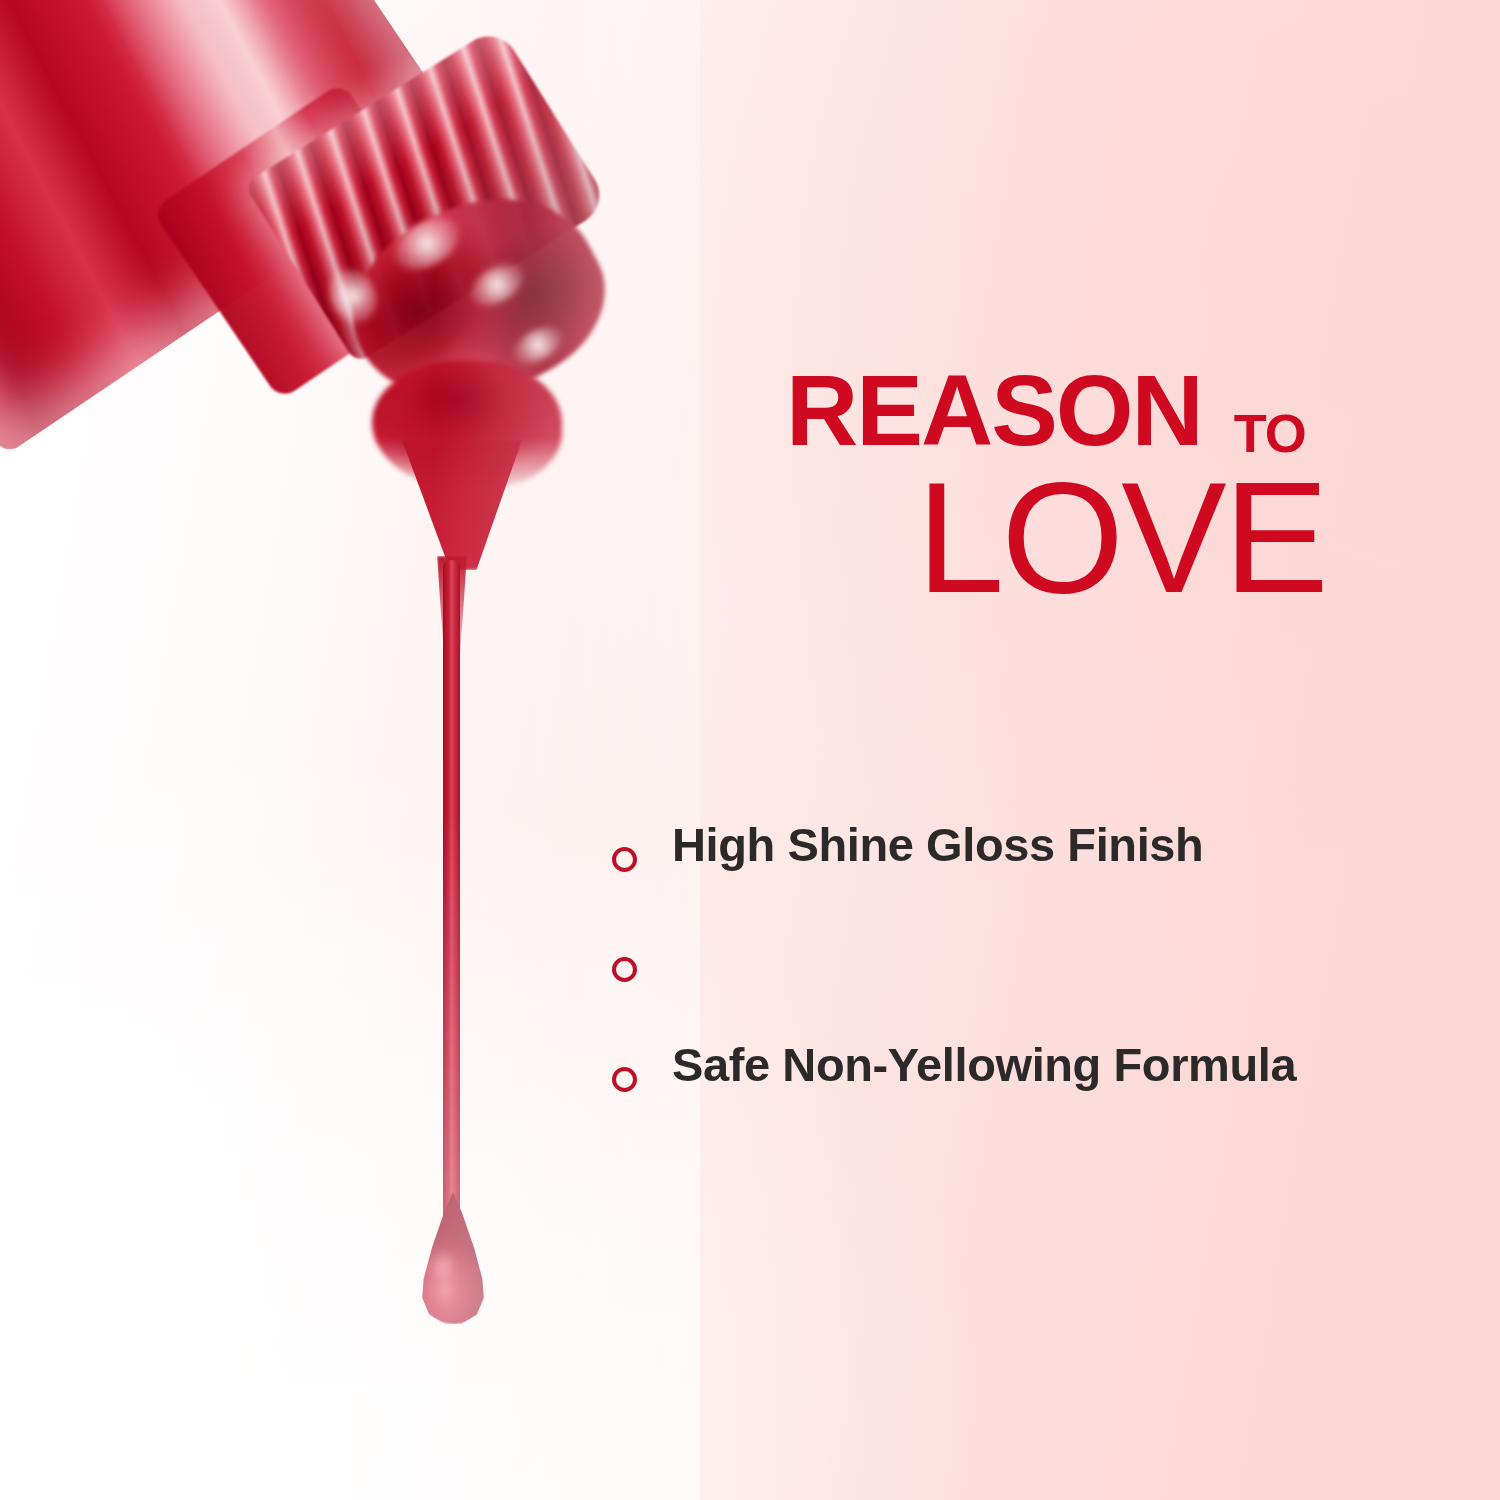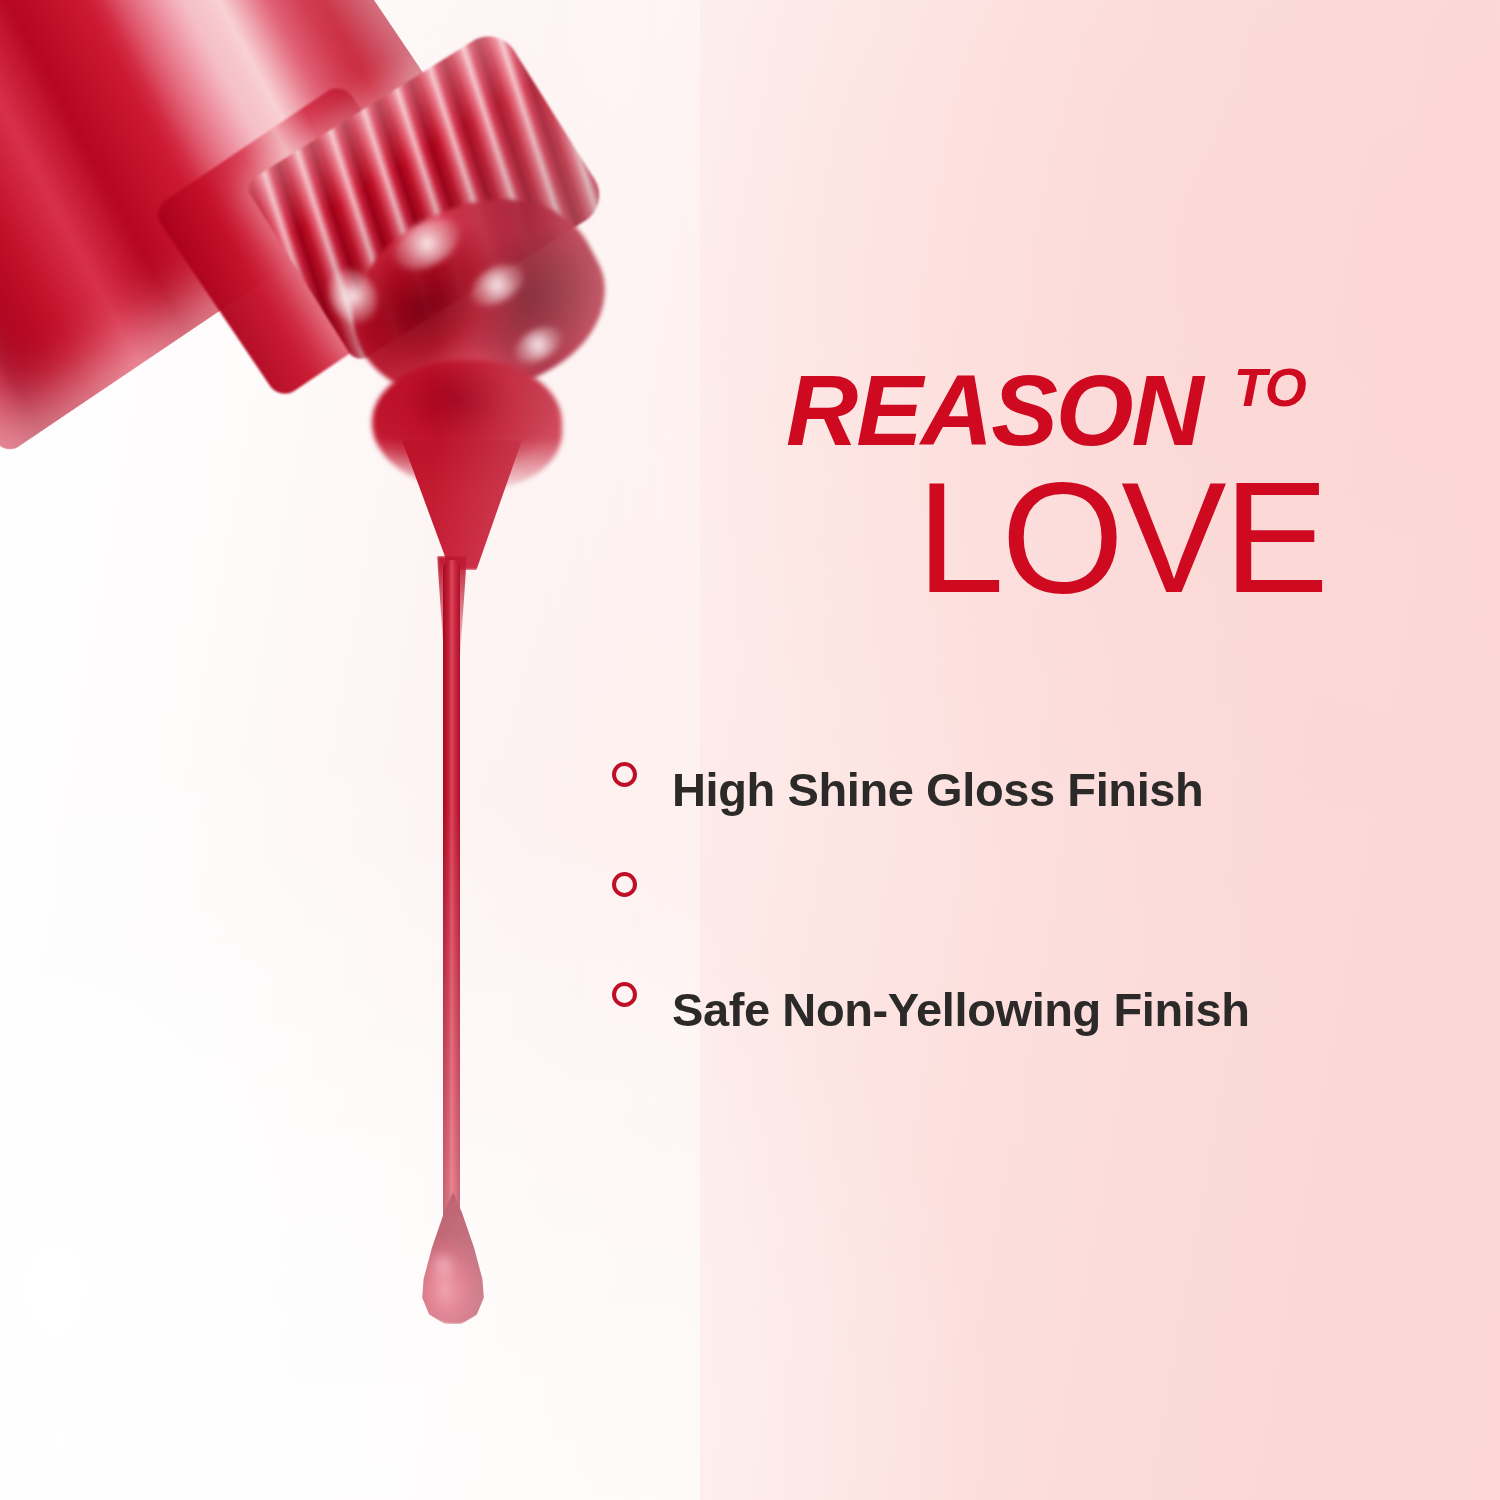--- a/index.html
+++ b/index.html
@@ -251,24 +251,23 @@
     position: absolute;
     left: 786px;
     top: 360px;
     width: 640px;
     color: #cf0a20;
     line-height: 1;
     letter-spacing: -0.5px;
   }
   .line-reason {
     display: flex;
-    align-items: flex-start;
+    align-items: flex-end;
     justify-content: flex-start;
     font-weight: 700;
-    font-style: italic;
   }
   .word-reason {
     font-size: 100px;
     font-weight: 700;
     letter-spacing: -2px;
   }
   .word-to {
     font-size: 54px;
     font-weight: 700;
     margin-left: 32px;
@@ -288,21 +287,21 @@
   }
 
   .features {
     position: absolute;
     left: 612px;
     top: 762px;
     width: 820px;
   }
   .feature-row {
     display: flex;
-    align-items: flex-start;
+    align-items: flex-end;
     height: 110px;
   }
   .bullet-ring {
     flex: 0 0 auto;
     width: 17px;
     height: 17px;
     border: 4px solid #bf0f27;
     border-radius: 50%;
     margin-right: 35px;
   }
@@ -352,17 +351,17 @@
   <div class="features">
     <div class="feature-row">
       <span class="bullet-ring"></span>
       <span class="feature-label">High Shine Gloss Finish</span>
     </div>
     <div class="feature-row">
       <span class="bullet-ring"></span>
     </div>
     <div class="feature-row">
       <span class="bullet-ring"></span>
-      <span class="feature-label">Safe Non-Yellowing Finish</span>
+      <span class="feature-label">Safe Non-Yellowing Formula</span>
     </div>
   </div>
 
 </div>
 
 </body></html>

